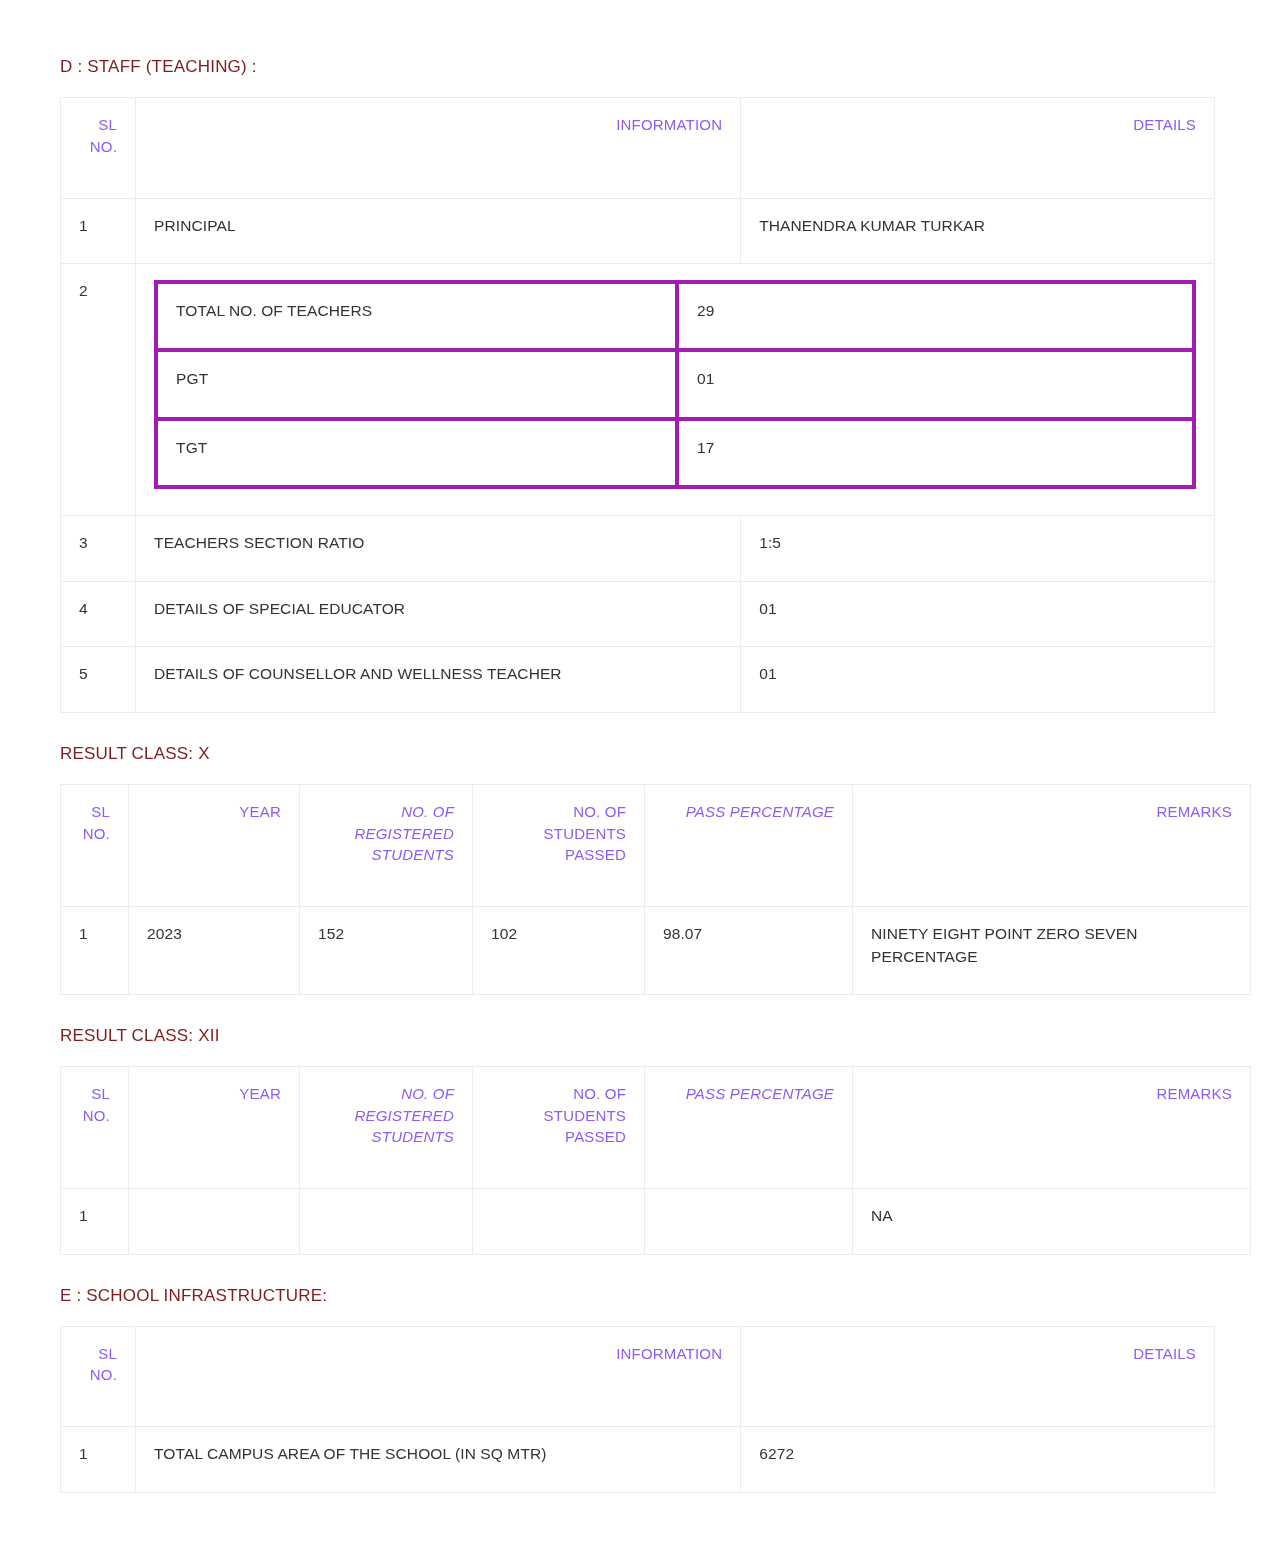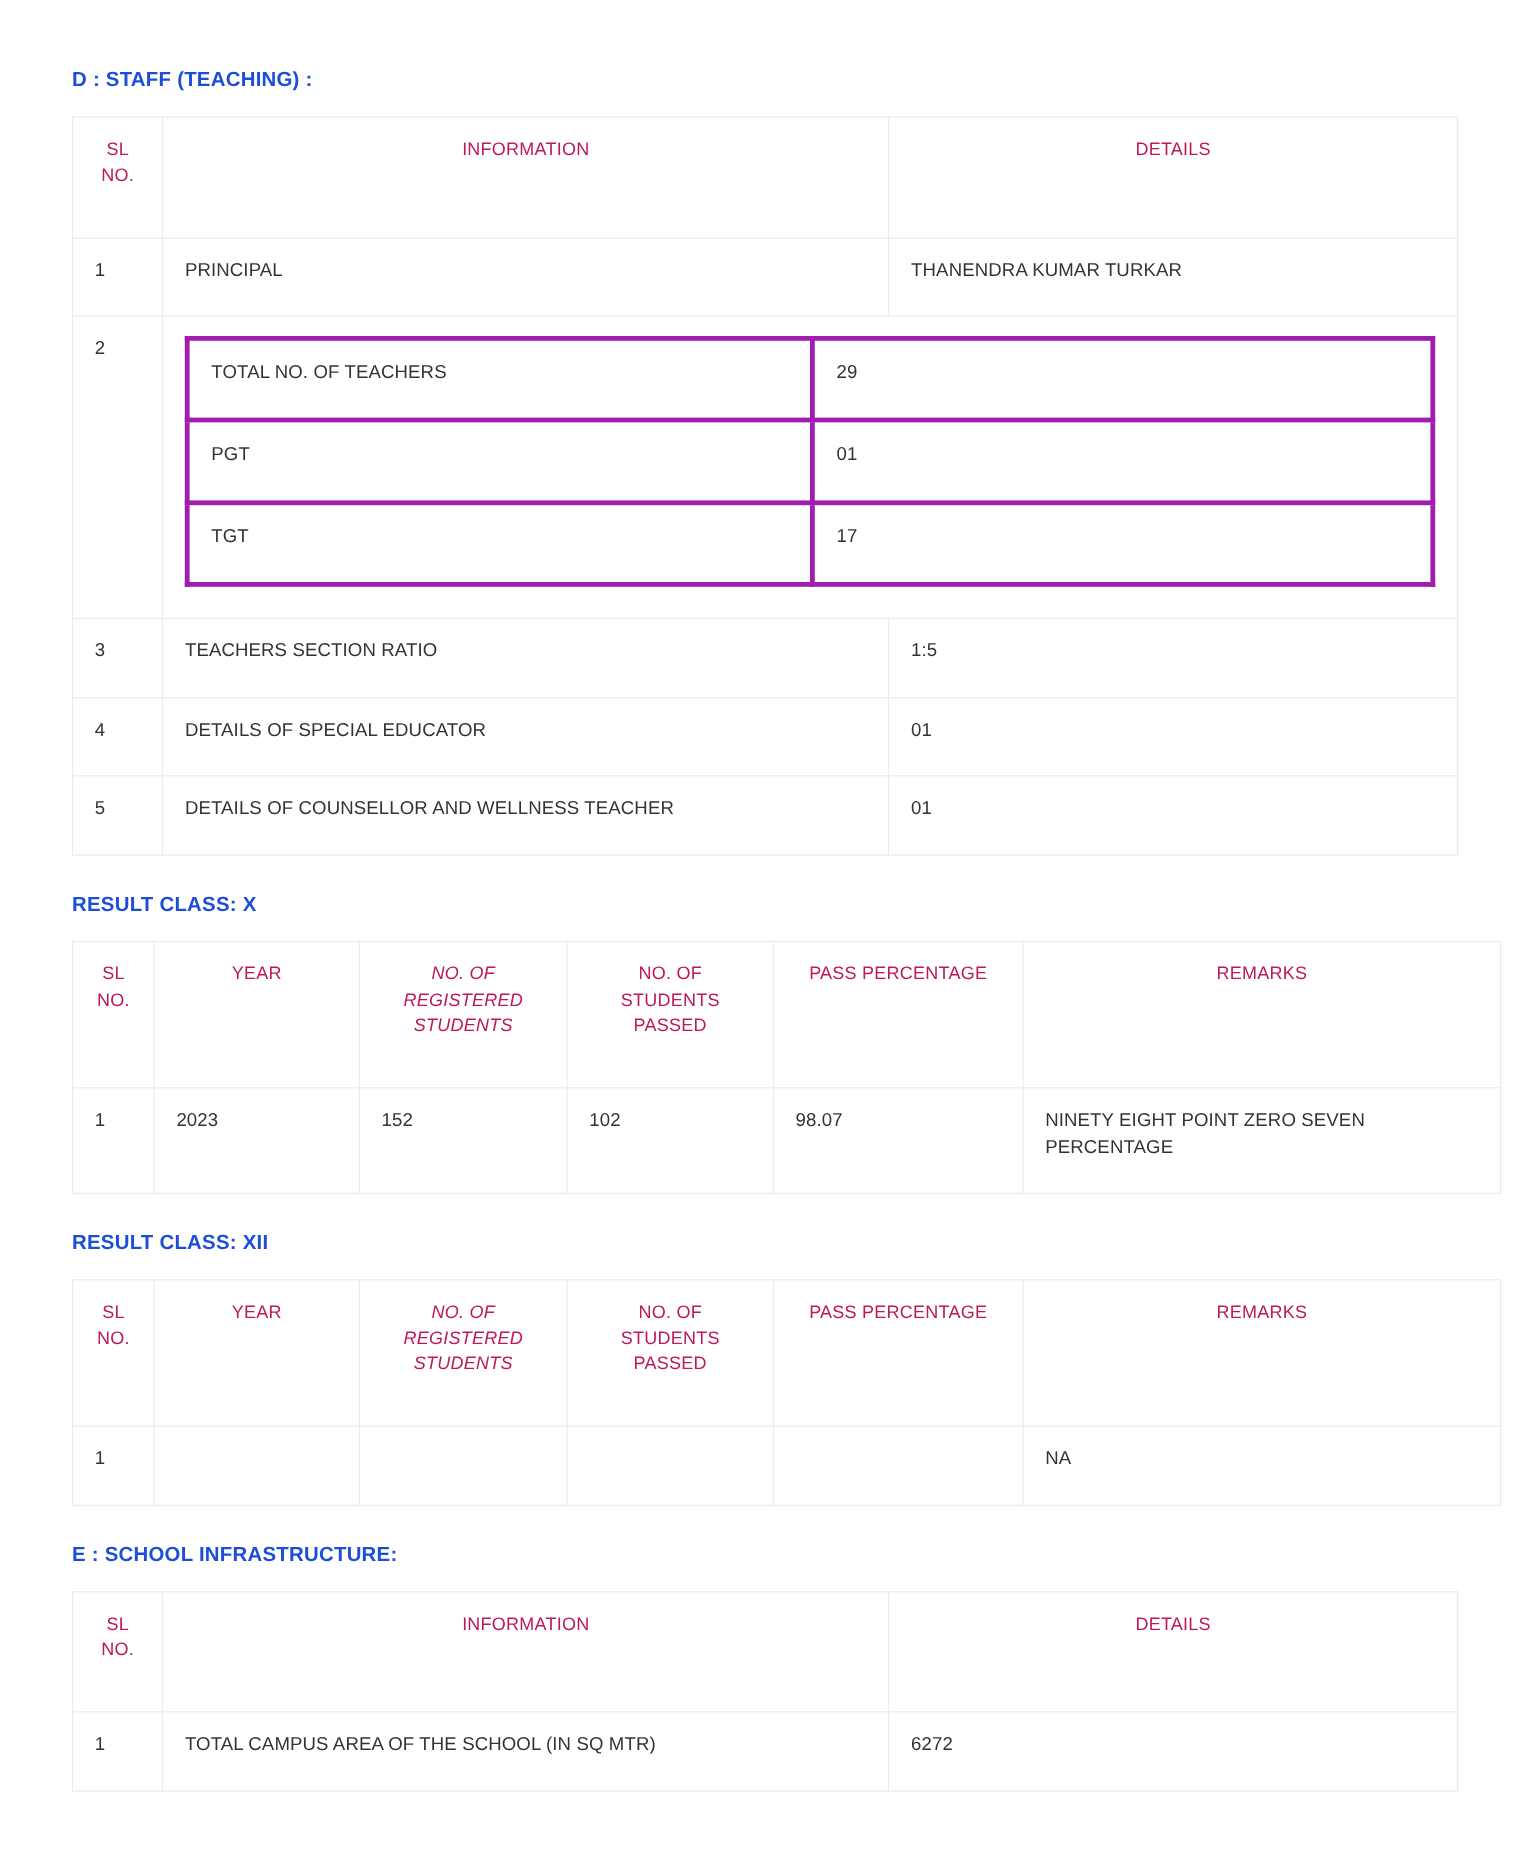--- a/index.html
+++ b/index.html
@@ -16,23 +16,23 @@
     color: #333333;
     -webkit-font-smoothing: antialiased;
   }
   .page {
     width: 1275px;
     padding: 0 60px;
   }
 
   
   .section-heading {
-    color: #1d4ed8;
+    color: #7f1d1d;
     font-size: 17px;
-    font-weight: bold;
+    font-weight: normal;
     letter-spacing: 0.2px;
     margin: 0;
     padding: 0;
     line-height: 1;
   }
   .heading-block { padding: 58px 0 22px 0; }
   .heading-block.tight { padding: 32px 0 22px 0; }
 
   
   table.grid {
@@ -43,43 +43,43 @@
   }
   table.grid > thead > tr > th,
   table.grid > tbody > tr > td {
     border: 1px solid #ececed;
     vertical-align: top;
     font-weight: normal;
     font-size: 15.5px;
     line-height: 1.45;
   }
   table.grid > thead > tr > th {
-    color: #be185d;
+    color: #8b5cf6;
     font-size: 15px;
-    text-align: center;
+    text-align: right;
     padding: 16px 18px 40px 18px;
     letter-spacing: 0.2px;
   }
   table.grid > tbody > tr > td {
     color: #333333;
     padding: 16px 18px 26px 18px;
     letter-spacing: 0.1px;
   }
 
   
   .t-sl      { width: 68px; }
   .t-info    { width: 548px; }
   .t-details { width: 429px; }
 
   
   .r-sl      { width: 68px; }
   .r-year    { width: 171px; }
   .r-reg     { width: 173px; font-style: italic; }
   .r-passed  { width: 172px; }
-  .r-pct     { width: 208px; }
+  .r-pct     { width: 208px; font-style: italic; }
   .r-remarks { width: 398px; }
 
   th.center { text-align: center; padding-left: 8px; padding-right: 8px; }
 
   
   td.nest-host {
     padding: 14px 14px 44px 18px;
   }
   table.nested {
     width: 100%;

